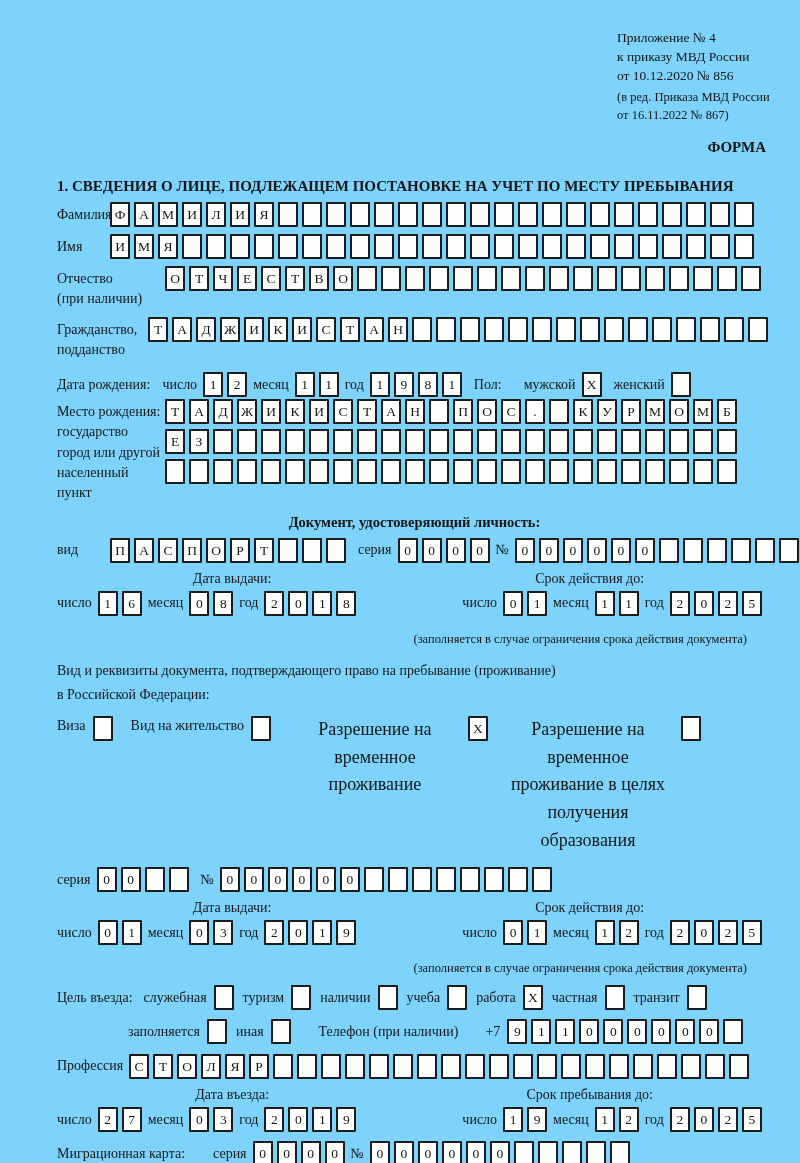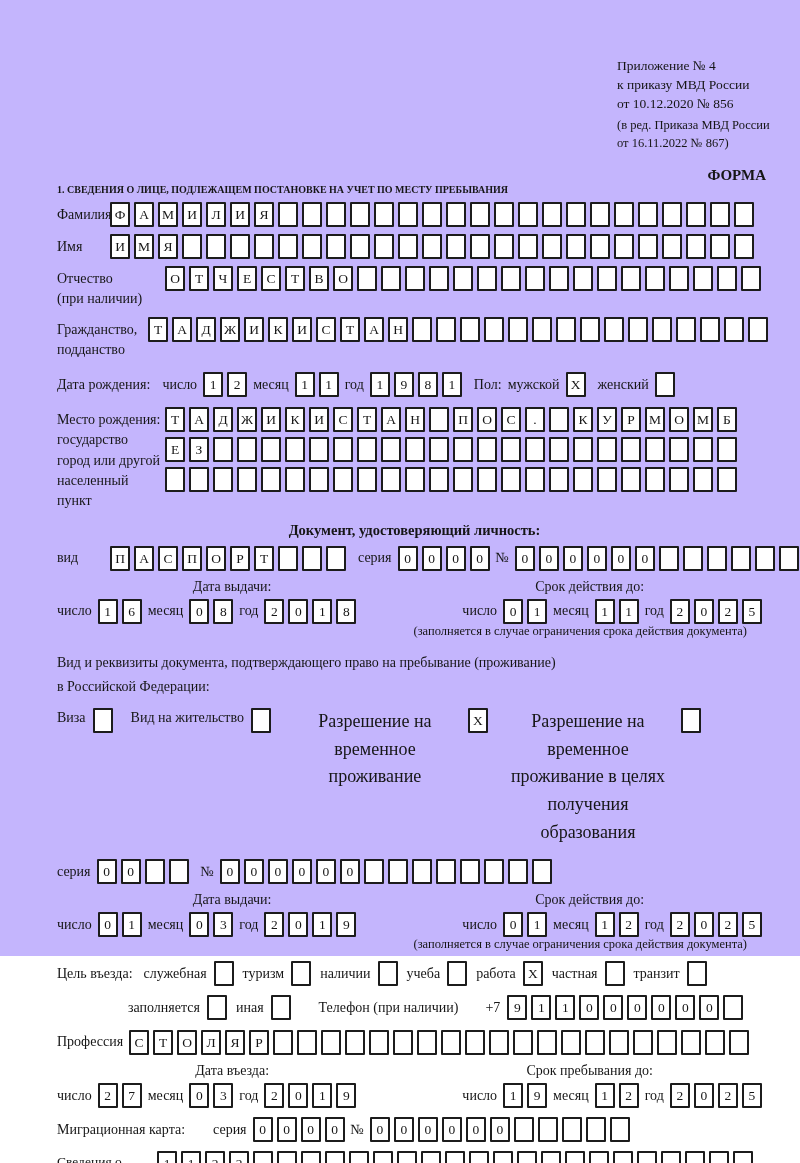--- a/index.html
+++ b/index.html
@@ -1,27 +1,27 @@
 <!DOCTYPE html>
 <html><head>
 <meta charset="utf-8">
 <style>
   html,body{margin:0;padding:0;background:#fff;}
   body{width:800px;height:1163px;overflow:hidden;color:#161616;
        font-family:"Liberation Serif","DejaVu Serif",serif;}
-  .page{position:relative;width:800px;height:956px;box-sizing:border-box;
-        padding:56px 28px 0 57px;background:#c4b5fd;}
+  .page{position:relative;width:800px;height:1163px;box-sizing:border-box;
+        padding:28px 28px 0 57px;background:#7dd3fc;}
   
   .hdr{margin-left:560px;font-size:13.5px;line-height:1.42;}
   .hdr .rev{font-size:12.5px;}
   .hdr .rev1{margin-top:4px;}
   .forma{margin-top:14px;font-weight:bold;font-size:15px;text-align:right;padding-right:6px;}
   .title{margin-top:20px;text-align:center;font-weight:bold;font-size:16px;line-height:1.55;letter-spacing:.4px;}
   .uline{display:inline-block;width:58px;border-bottom:2px solid #2a2a2a;margin-left:10px;}
-  .sec-h{font-weight:bold;font-size:10px;white-space:nowrap;}
+  .sec-h{margin-top:22px;font-weight:bold;font-size:15px;white-space:nowrap;}
   
   .frow{display:flex;align-items:flex-start;margin-top:7px;}
   .frow-c{align-items:center;}
   .flabel{font-size:14px;line-height:1.45;padding-top:3px;flex:none;}
   .w53{width:53px;} .w108{width:108px;} .w91{width:91px;} .w72{width:72px;}
   .ilbl{font-size:14px;margin:0 6px;white-space:nowrap;}
   .ilbl-l{margin-left:12px;}
   
   .cells{display:inline-flex;flex:none;}
   .cell{display:inline-block;width:16px;height:21px;border:2px solid #1c1c1c;margin-right:4px;
@@ -30,21 +30,21 @@
   .rowstack .cells{margin-bottom:5px;}
   
   .doc-h{margin-top:10px;text-align:center;font-weight:bold;font-size:14.5px;}
   
   .dates{display:flex;margin-top:8px;}
   .dgroup{width:49%;}
   .dgroup.right{width:51%;}
   .dtitle{text-align:center;font-size:14px;margin-bottom:4px;}
   .drow{display:flex;align-items:center;}
   .dgroup.right .drow{margin-left:55px;}
-  .note{font-size:12.5px;text-align:right;margin-top:0;margin-right:25px;}
+  .note{font-size:12.5px;text-align:right;margin-top:16px;margin-right:25px;}
   .intro{font-size:14px;margin-top:12px;line-height:1.75;}
   
   .opts{display:flex;align-items:flex-start;margin-top:8px;}
   .opt{display:flex;align-items:flex-start;}
   .opt .olbl{font-size:14px;margin-right:7px;white-space:nowrap;padding-top:2px;}
   .opt .mlbl{font-size:18px;margin-right:7px;text-align:center;line-height:1.55;width:172px;white-space:normal;}
   .gap14{margin-left:14px;} .gap18{margin-left:18px;}
   
   .prow{display:flex;align-items:center;margin-top:9px;flex-wrap:nowrap;}
   .prow .ilbl{margin:0 7px 0 9px;}
@@ -220,31 +220,31 @@
         <span class="cell">1</span>
       </span>
     <span class="ilbl">год</span>
     <span class="cells">
         <span class="cell">1</span>
         <span class="cell">9</span>
         <span class="cell">8</span>
         <span class="cell">1</span>
       </span>
     <span class="ilbl ilbl-l">Пол:</span>
-    <span class="ilbl" style="margin-left:0;text-align:center;">мужской</span>
+    <span class="ilbl" style="margin-left:16px;text-align:center;">мужской</span>
     <span class="cells">
         <span class="cell">X</span>
       </span>
     <span class="ilbl ilbl-l">женский</span>
     <span class="cells">
         <span class="cell"></span>
       </span>
   </div>
 
-  <div class="frow" style="margin-top:10px;">
+  <div class="frow" style="margin-top:2px;">
     <div class="flabel w108">
       <div>Место рождения:</div>
       <div>государство</div>
       <div>город или другой</div>
       <div>населенный пункт</div>
     </div>
     <div class="rowstack">
       <span class="cells" style="display:flex;">
           <span class="cell">Т</span>
           <span class="cell">А</span>

